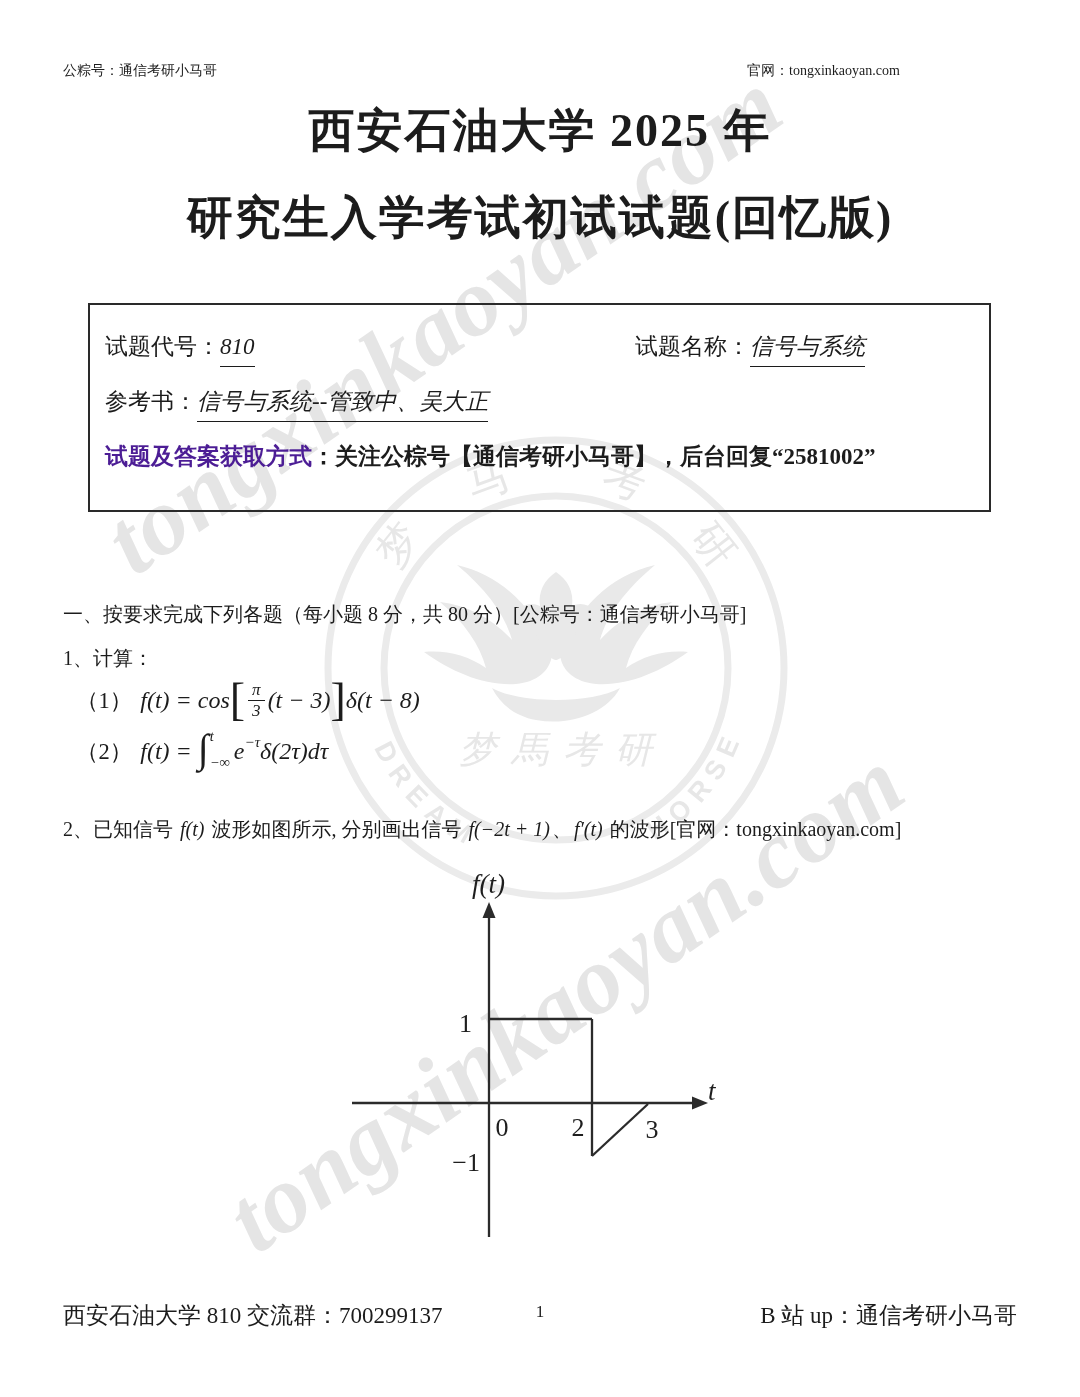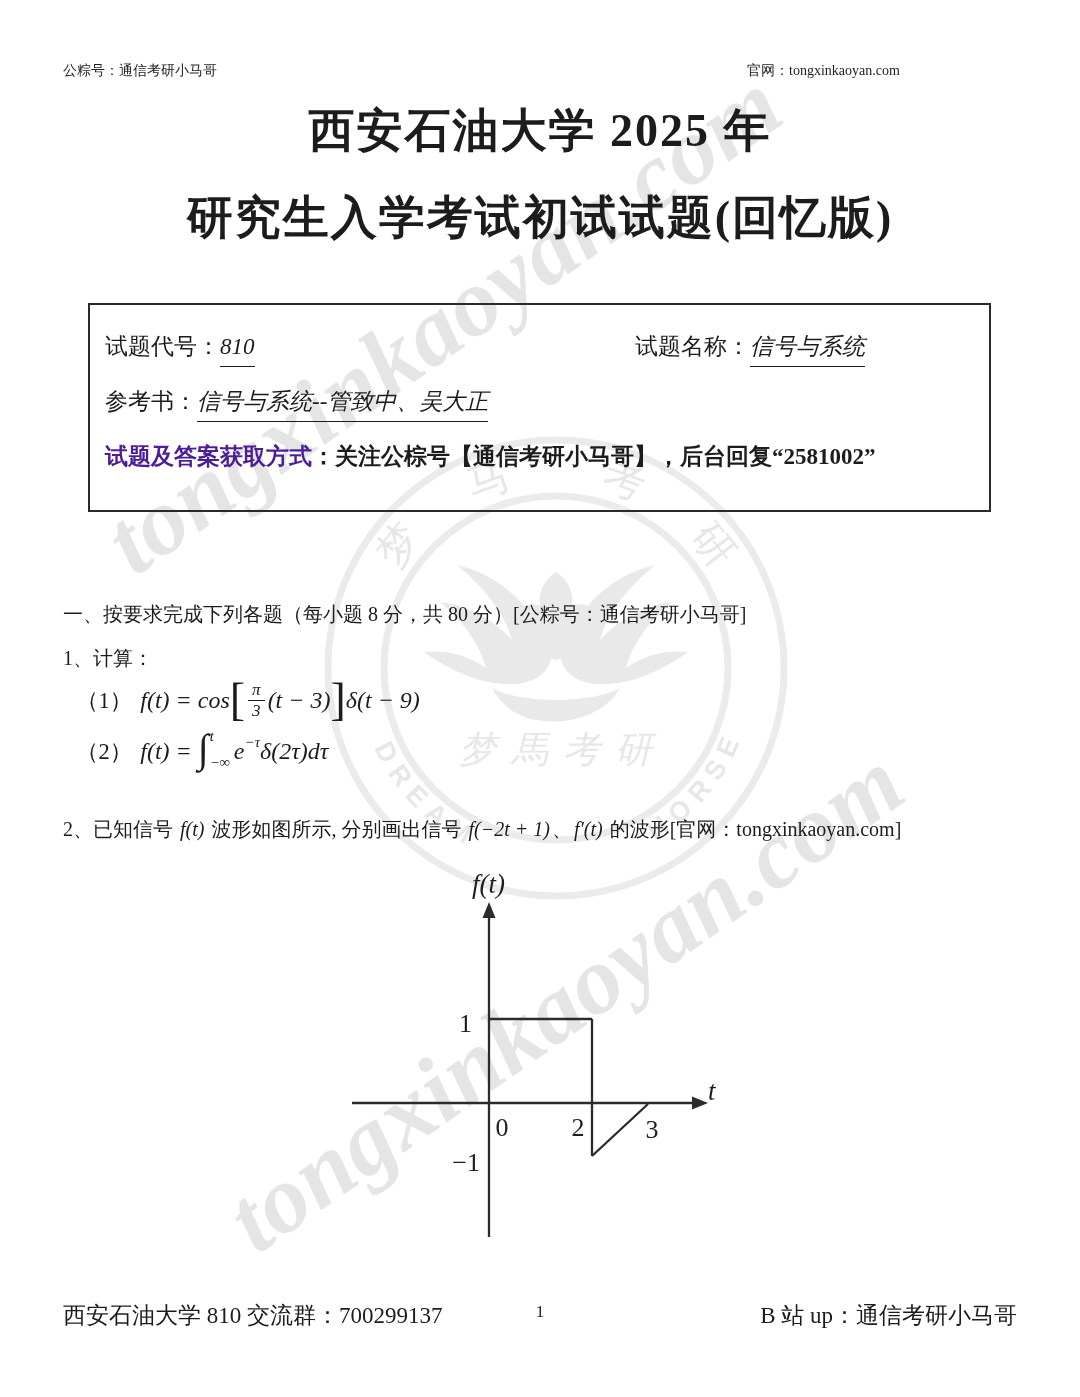--- a/index.html
+++ b/index.html
@@ -124,21 +124,21 @@
     <div class="formula f1">
       <span class="fno">（1）</span>
       <span>f(t) = cos</span>
       <span class="bigbr">[</span>
       <span class="frac">
         <span class="num">π</span>
         <span class="den">3</span>
       </span>
       <span>(t − 3)</span>
       <span class="bigbr">]</span>
-      <span>δ(t − 9)</span>
+      <span>δ(t − 8)</span>
     </div>
 
     <div class="formula f2">
       <span class="fno">（2）</span>
       <span>f(t) =</span>
       <span class="intsign">∫</span>
       <span class="lims">
         <span>t</span>
         <span>−∞</span>
       </span>

